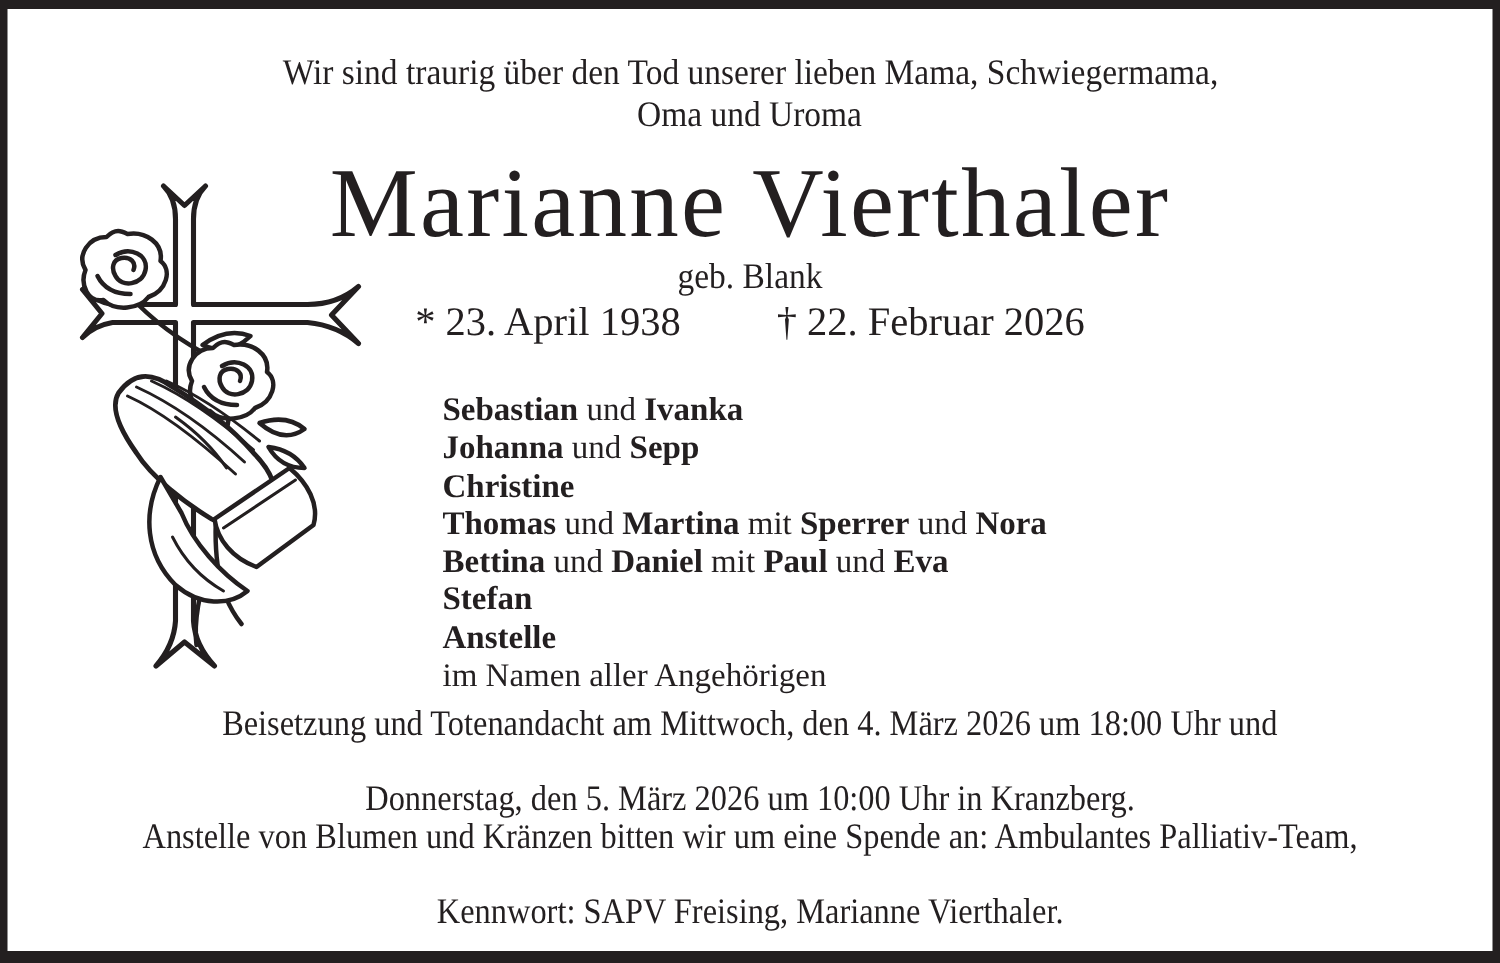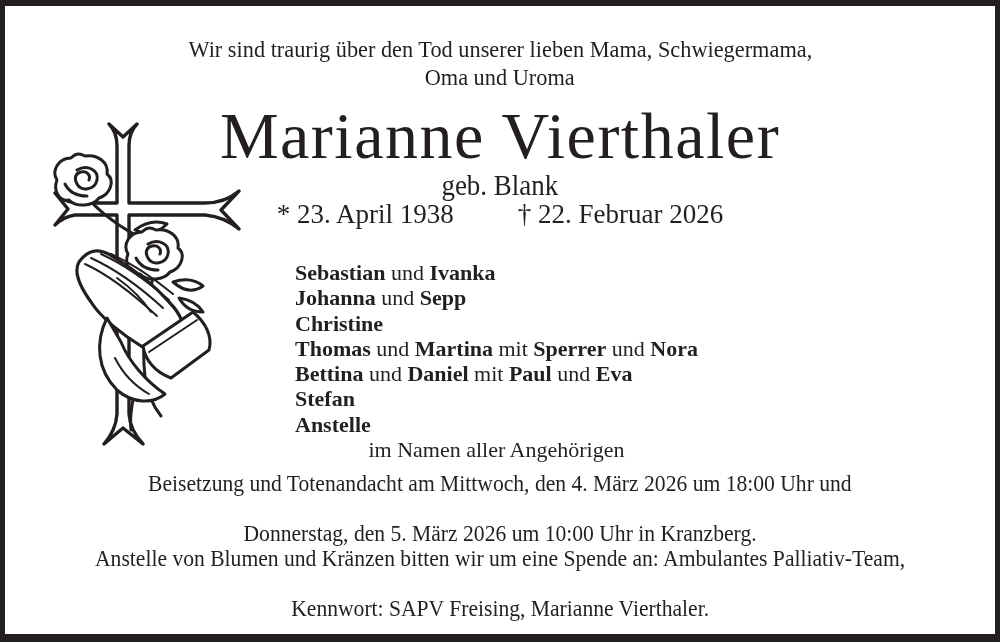--- a/index.html
+++ b/index.html
@@ -30,42 +30,42 @@
     white-space: nowrap;
   }
   .cond93 {
     display: inline-block;
     transform: scaleX(0.93);
     transform-origin: 50% 50%;
     white-space: nowrap;
   }
   .intro { top: 30px; font-size: 24px; line-height: 26px; }
   .deceased-title { top: 94px; font-size: 66px; line-height: 72px; letter-spacing: 1.5px; }
-  .maiden { top: 166px; font-size: 29px; line-height: 26px; }
+  .maiden { top: 166px; font-size: 24px; line-height: 26px; }
   .dates {
     position: absolute;
     top: 194px;
     left: 0;
     width: 100%;
     display: flex;
     justify-content: center;
     gap: 64px;
     font-size: 27px;
     line-height: 28px;
   }
   .mourners {
     position: absolute;
     left: 290px;
     top: 254px;
     font-size: 22px;
     line-height: 25.3px;
     white-space: nowrap;
   }
   .mourner-line .bold { font-weight: bold; }
-  .closing-line { font-weight: normal; text-align: center; }
+  .closing-line { font-weight: normal; }
   .service { top: 465px; font-size: 24px; line-height: 25.3px; }
   .donation { top: 540px; font-size: 24px; line-height: 25.3px; }
   .illustration {
     position: absolute;
     left: 38px;
     top: 108px;
     width: 222px;
     height: 338px;
   }
 </style>

